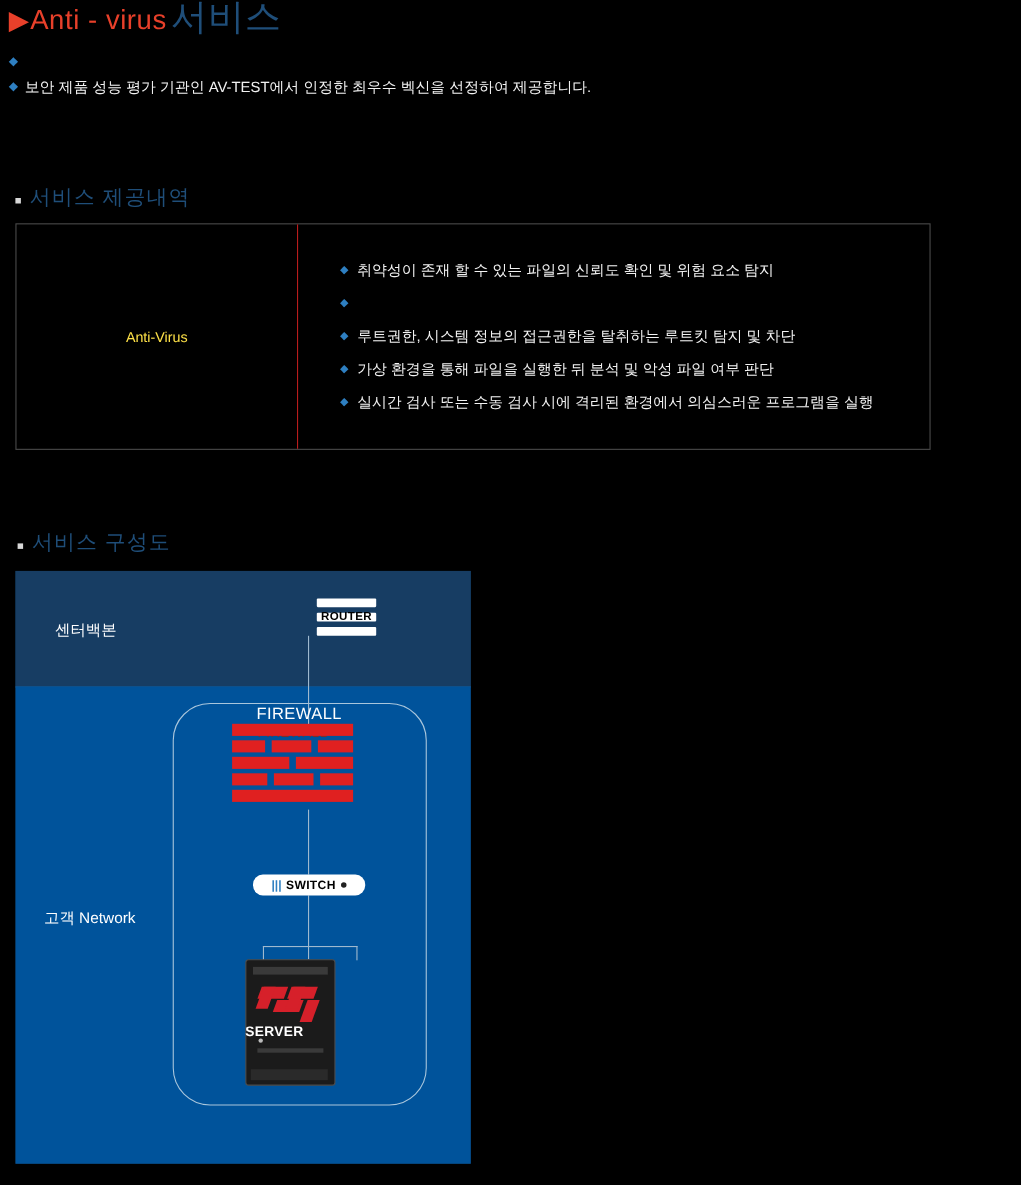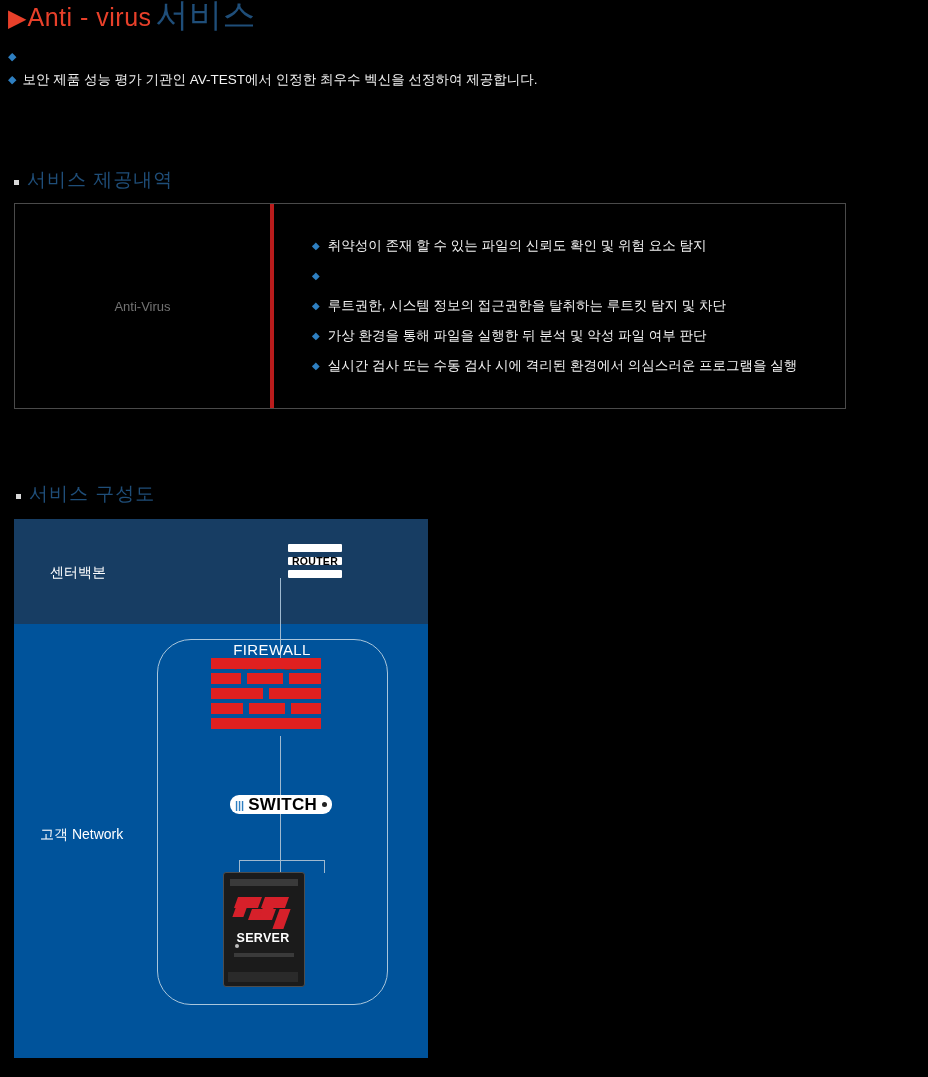--- a/index.html
+++ b/index.html
@@ -98,26 +98,26 @@
     top: 203px;
     width: 832px;
     height: 206px;
     border: 1px solid #4a4a4a;
     box-sizing: border-box;
     display: flex;
     background: #000000;
   }
   .detail-table .cell-left {
     width: 255px;
-    border-right: 4px solid #b91c1c;
+    border-right: 1px solid #b91c1c;
     display: flex;
     align-items: center;
     justify-content: center;
     font-size: 13px;
-    color: #737373;
+    color: #fde047;
   }
   .detail-table .cell-right {
     flex: 1;
     display: flex;
     flex-direction: column;
     justify-content: center;
     padding-left: 38px;
   }
   .detail-table .item {
     display: flex;
@@ -259,21 +259,21 @@
     top: 276px;
     width: 102px;
     height: 19px;
     background: #ffffff;
     border-radius: 9px;
     display: flex;
     align-items: center;
     justify-content: center;
   }
   .switch .sw-text {
-    font-size: 17px;
+    font-size: 11px;
     font-weight: bold;
     color: #000000;
     letter-spacing: 0.3px;
   }
   .switch .bars {
     color: #2e7fc1;
     font-size: 11px;
     font-weight: bold;
     margin-right: 4px;
   }
@@ -338,21 +338,21 @@
     left: 10px;
     top: 80px;
     width: 60px; height: 4px;
     background: #3a3a3a;
   }
   .server-label {
     position: absolute;
     left: 209px;
     top: 412px;
     width: 80px;
-    text-align: center;
+    text-align: left;
     font-size: 12.5px;
     font-weight: bold;
     color: #ffffff;
     letter-spacing: 0.3px;
   }
   .server .base {
     position: absolute;
     left: 4px;
     bottom: 4px;
     width: 70px;

